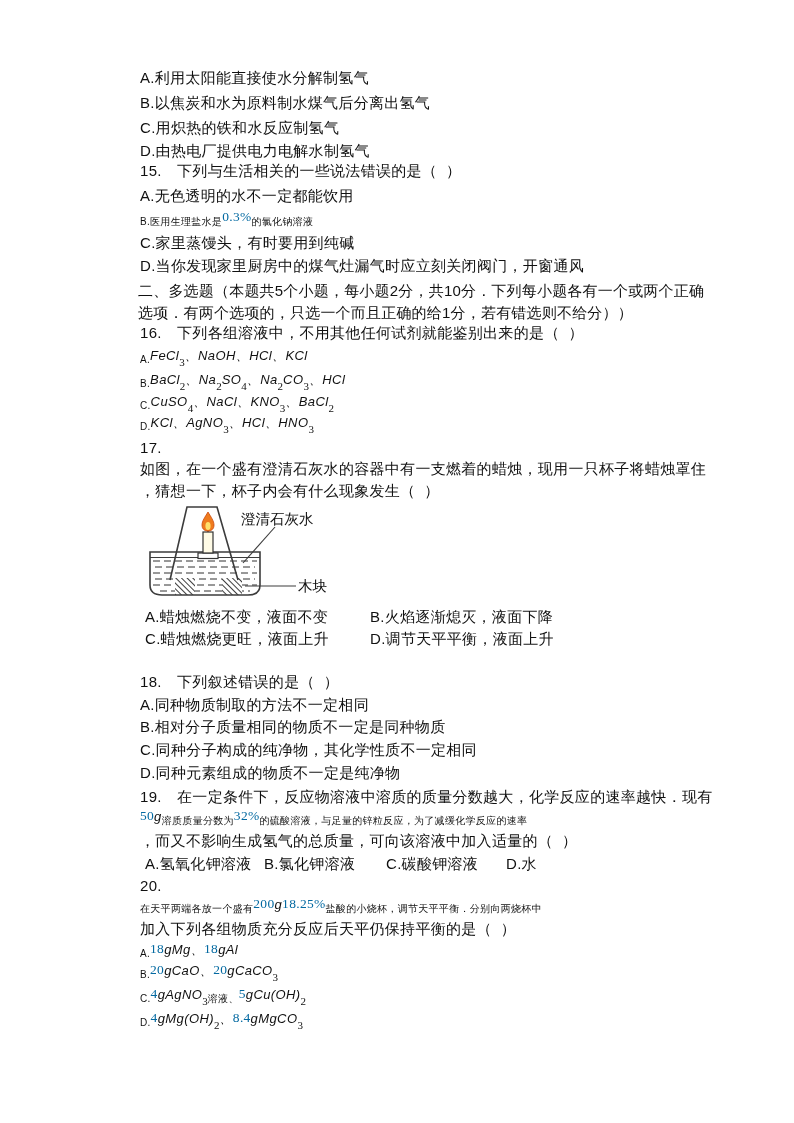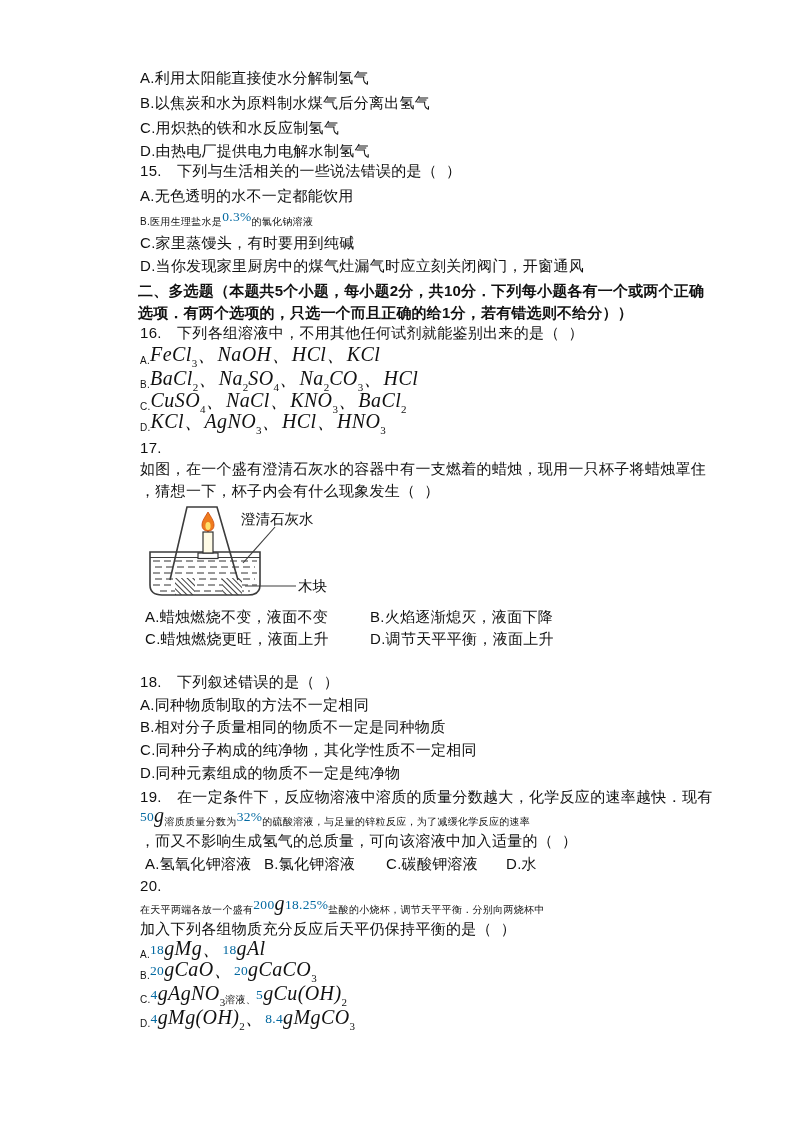--- a/index.html
+++ b/index.html
@@ -4,24 +4,24 @@
 <style>
   html,body{margin:0;padding:0;}
   body{
     width:794px;height:1123px;background:#ffffff;position:relative;
     font-family:"Liberation Sans",sans-serif;color:#000;overflow:hidden;
   }
   .ln{
     position:absolute;font-size:15px;line-height:21px;white-space:pre;
     color:#111;letter-spacing:0.3px;
   }
-  .ln.bold{font-weight:bold;letter-spacing:0.2px;text-align:center;}
+  .ln.bold{font-weight:normal;letter-spacing:0.2px;text-align:center;}
   .seg-t{font-size:10px;}
   .seg-f{
-    font-family:Liberation Serif, serif;font-style:italic;font-size:20px;
+    font-family:Liberation Sans, sans-serif;font-style:italic;font-size:13px;
     position:relative;top:-3px;letter-spacing:0.4px;
   }
   .seg-n{
     font-family:"Liberation Serif",serif;font-size:13.5px;
     position:relative;top:-4px;color:#0369a1;
   }
   .seg-s{
     font-family:"Liberation Serif",serif;font-size:11px;
     position:relative;top:3px;letter-spacing:0;
   }

